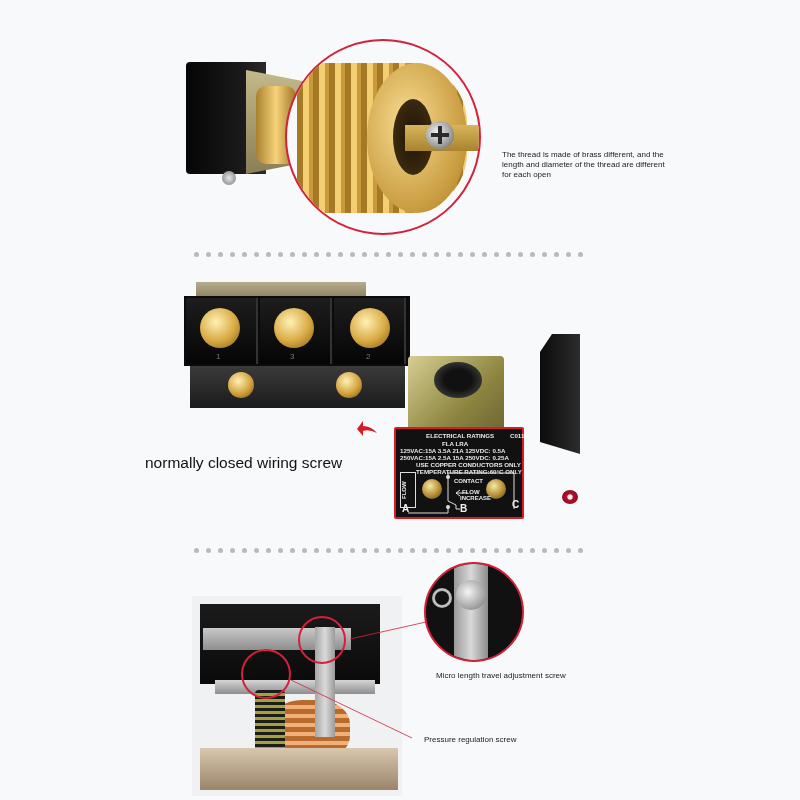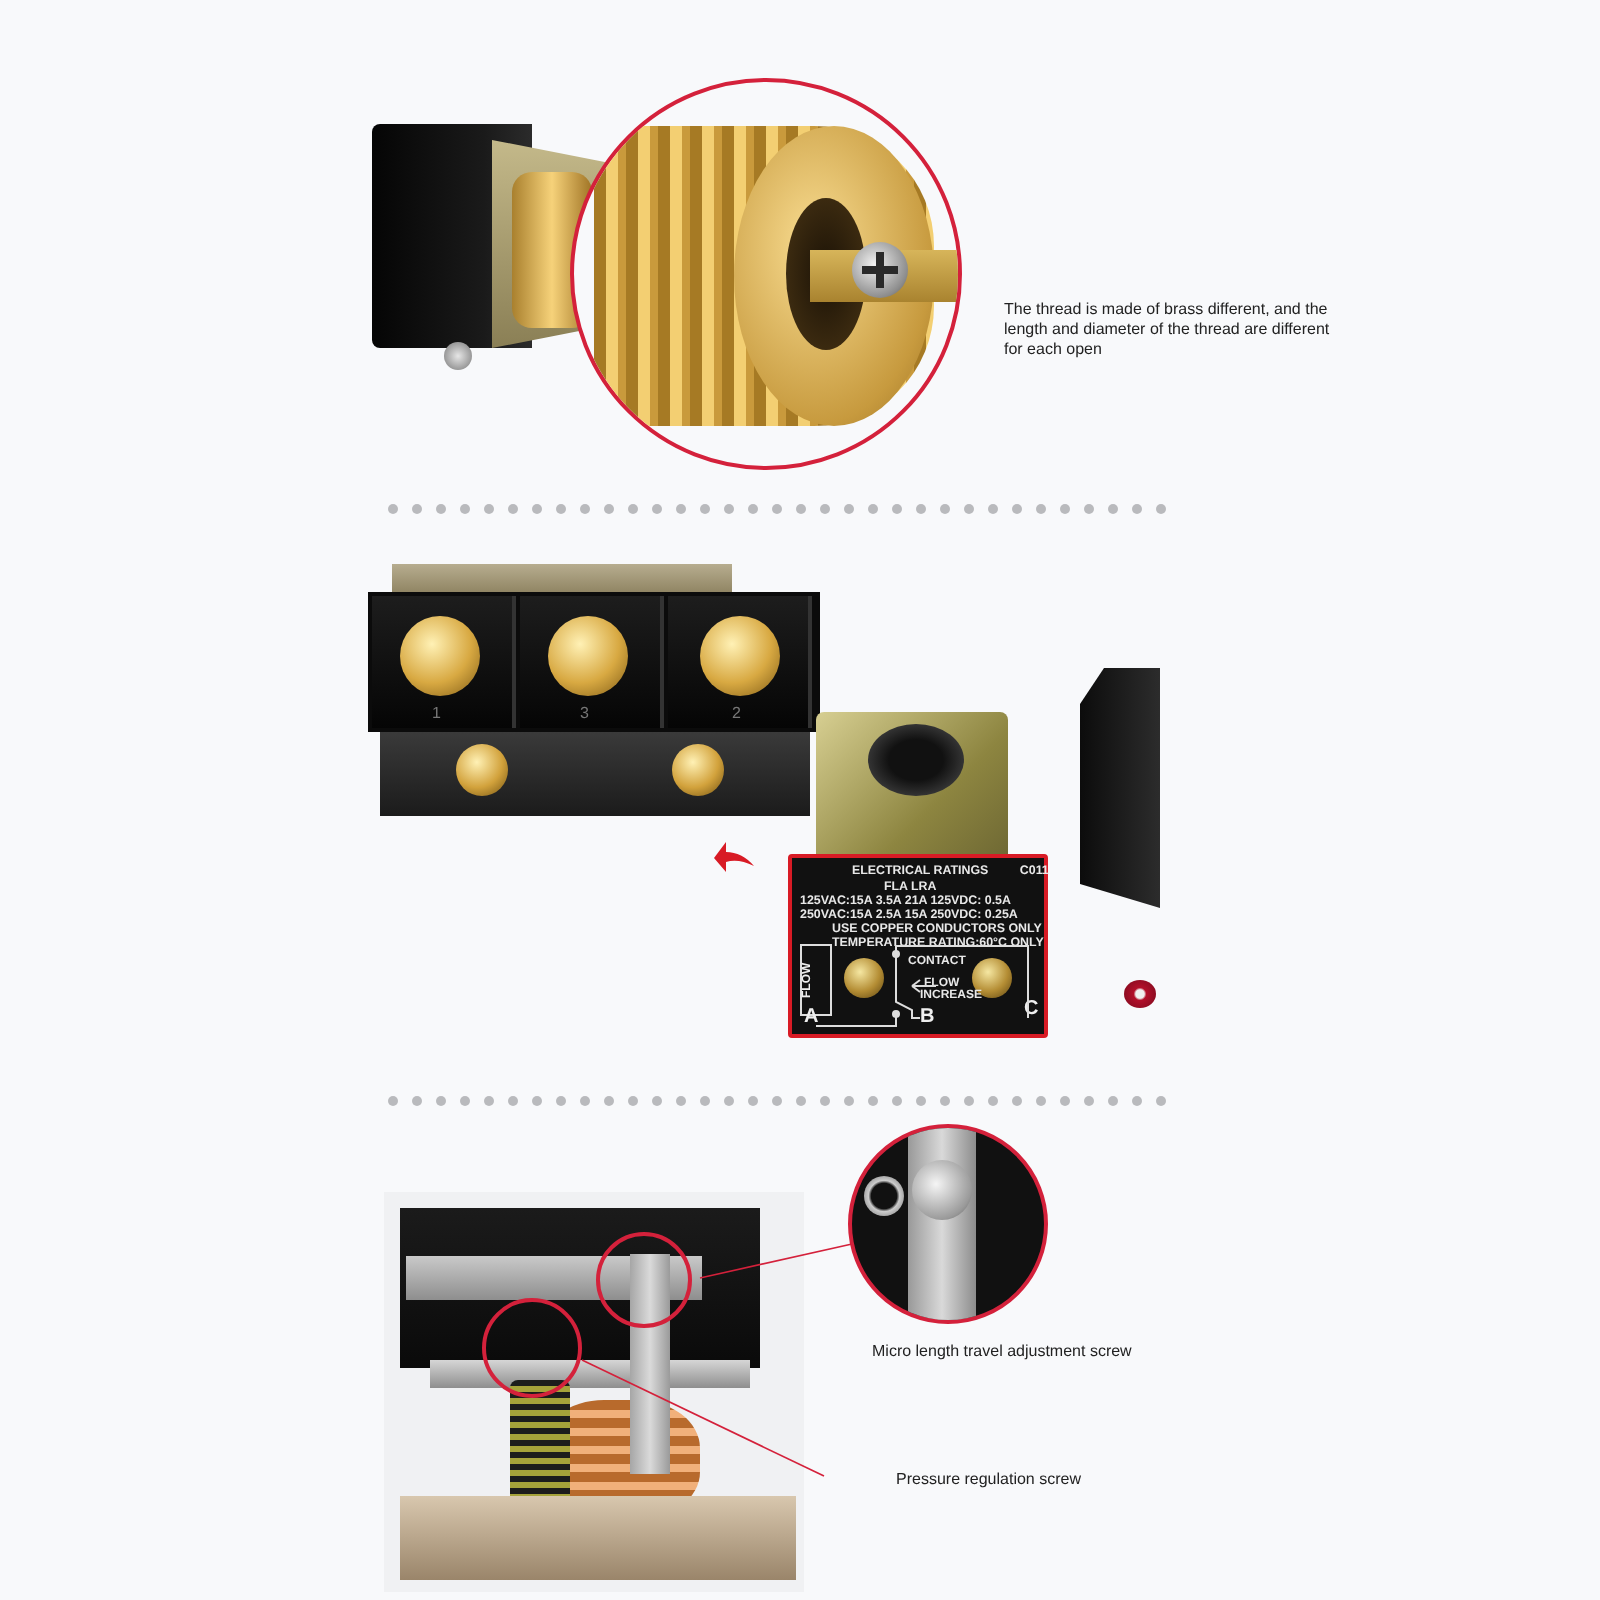--- a/index.html
+++ b/index.html
@@ -130,20 +130,21 @@
 <div class="abs label2">
   <div class="term2" style="left:38px;"></div>
   <div class="term2" style="left:146px;"></div>
 </div>
 
 <svg class="abs arrow2" viewBox="0 0 26 22">
   <path d="M4 12 L10 4 L10 9 Q18 9 24 16 Q16 12 10 14 L10 19 Z" fill="#d81b25"></path>
 </svg>
 
 <div class="headline" style="left:145px; top:453px;">
+  <div>normally closed wiring screw</div>
 </div>
 
 <div class="abs bracket2">
   <div class="grommet"></div>
 </div>
 
 <div class="abs plate2">
   <div class="row" style="top:3px; left:30px;">
     <span>ELECTRICAL RATINGS</span>
     <span style="margin-left:14px;">C011</span>
@@ -225,13 +226,13 @@
   <div class="strap"></div>
   <div class="sc"></div>
 </div>
 
 <svg class="lines">
   <line x1="350" y1="639" x2="426" y2="622" stroke="#d4213b" stroke-width="0.8"></line>
   <line x1="291" y1="680" x2="412" y2="738" stroke="#d4213b" stroke-width="0.8"></line>
 </svg>
 
 <div class="caption" style="left:436px; top:671px; font-size:8px;">Micro length travel adjustment screw</div>
-<div class="caption" style="left:424px; top:735px; font-size:8px;margin-left:24px;">Pressure regulation screw</div>
+<div class="caption" style="left:424px; top:735px; font-size:8px;">Pressure regulation screw</div>
 
 </body></html>

